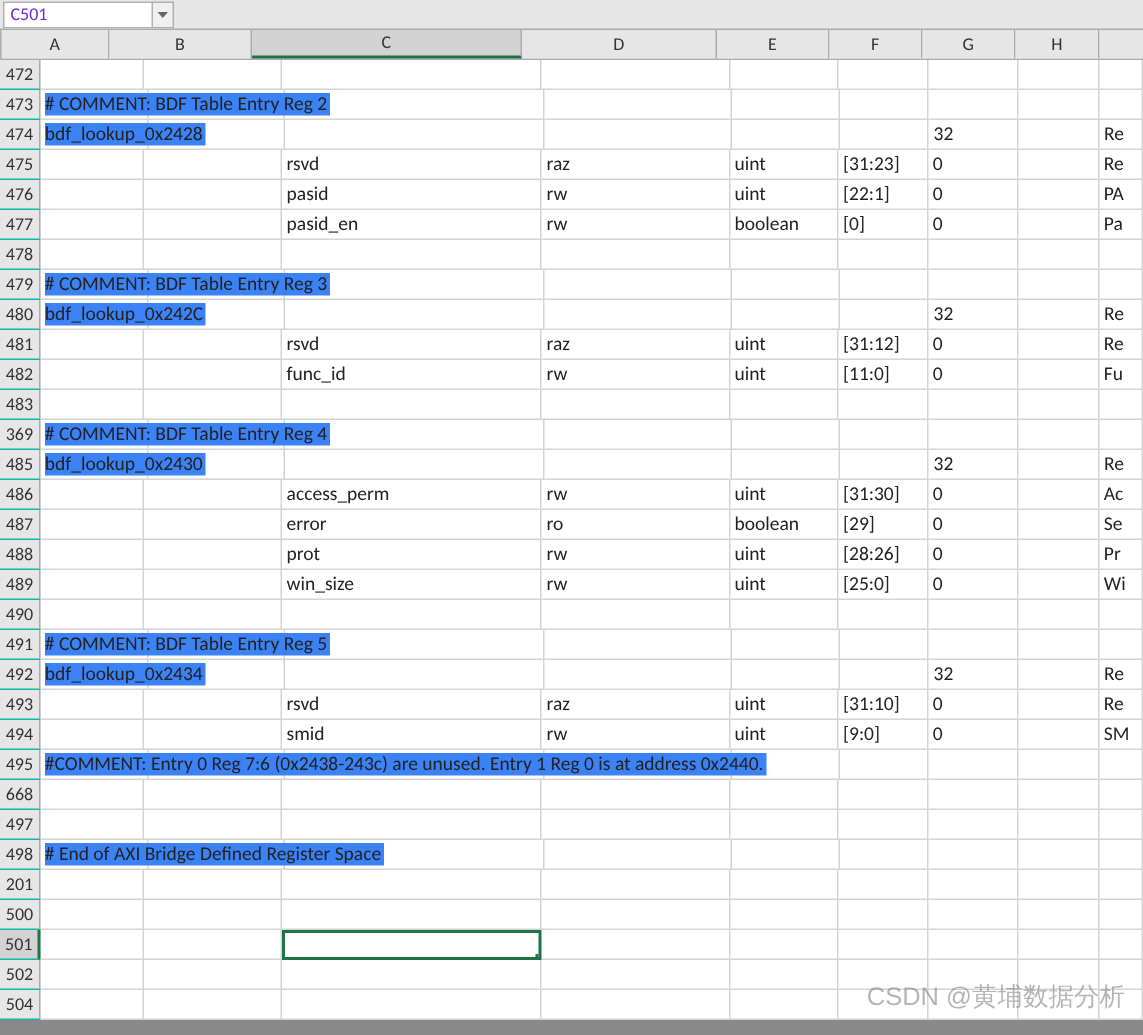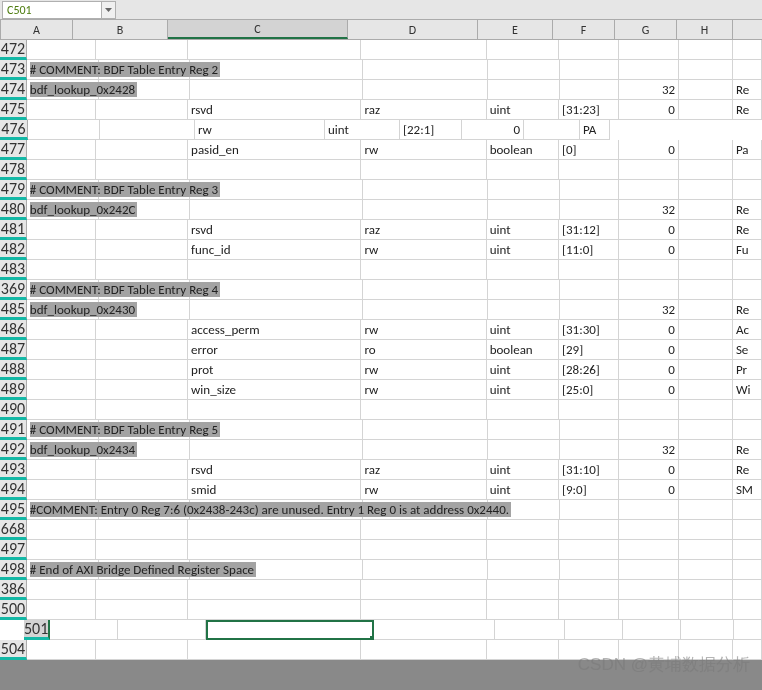--- a/index.html
+++ b/index.html
@@ -20,21 +20,21 @@
   }
   .namebox {
     width: 100px;
     height: 18px;
     background: #fff;
     border: 1px solid #b0b0b0;
     font-size: 12px;
     padding: 0 4px;
     display: flex;
     align-items: center;
-    color: #4d7c0f;
+    color: #6d28d9;
   }
   .namebox-dd {
     width: 14px;
     height: 18px;
     background: #f0f0f0;
     border: 1px solid #b0b0b0;
     border-left: none;
     display: flex;
     align-items: center;
     justify-content: center;
@@ -78,48 +78,47 @@
     border-bottom: 2px solid #217346;
   }
   .row {
     display: flex;
     height: 20px;
   }
   .row-h {
     width: 28px;
     background: #e6e6e6;
     border-right: 1px solid #ababab;
-    border-bottom: 3px solid #14b8a6;
+    border-bottom: 1px solid #14b8a6;
     display: flex;
     align-items: center;
     justify-content: center;
-    font-size: 16px;
+    font-size: 12px;
     color: #333;
   }
   .row-h.sel {
     background: #d3d3d3;
     border-right: 2px solid #217346;
-    margin-left: 24px;
   }
   .cell {
     border-right: 1px solid #d4d4d4;
     border-bottom: 1px solid #d4d4d4;
     padding: 0 3px;
     display: flex;
     align-items: center;
     overflow: hidden;
     white-space: nowrap;
     font-size: 13px;
     color: #222;
     position: relative;
   }
-  .cell.right { justify-content: flex-end; }
+  .cell.right { }
   .cell.overflow { overflow: visible; z-index: 1; }
   .cell.overflow span {
-    background: #a3a3a3;
+    background: #3b82f6;
     position: relative;
     z-index: 2;
     padding-right: 2px;
   }
   .active-cell {
     border: 2px solid #217346 !important;
     z-index: 5;
     position: relative;
   }
   .active-cell::after {
@@ -245,20 +244,23 @@
         </div>
         <div class="cell wH"></div>
         <div class="cell wI">
           <span>Re</span>
         </div>
       </div>
       <div class="row">
         <div class="row-h">476</div>
         <div class="cell wA"></div>
         <div class="cell wB"></div>
+        <div class="cell wC">
+          <span>pasid</span>
+        </div>
         <div class="cell wD">
           <span>rw</span>
         </div>
         <div class="cell wE">
           <span>uint</span>
         </div>
         <div class="cell wF">
           <span>[22:1]</span>
         </div>
         <div class="cell wG right">
@@ -663,21 +665,21 @@
         <div class="cell wB"></div>
         <div class="cell wC"></div>
         <div class="cell wD"></div>
         <div class="cell wE"></div>
         <div class="cell wF"></div>
         <div class="cell wG"></div>
         <div class="cell wH"></div>
         <div class="cell wI"></div>
       </div>
       <div class="row">
-        <div class="row-h">386</div>
+        <div class="row-h">201</div>
         <div class="cell wA"></div>
         <div class="cell wB"></div>
         <div class="cell wC"></div>
         <div class="cell wD"></div>
         <div class="cell wE"></div>
         <div class="cell wF"></div>
         <div class="cell wG"></div>
         <div class="cell wH"></div>
         <div class="cell wI"></div>
       </div>
@@ -691,20 +693,32 @@
         <div class="cell wF"></div>
         <div class="cell wG"></div>
         <div class="cell wH"></div>
         <div class="cell wI"></div>
       </div>
       <div class="row">
         <div class="row-h sel">501</div>
         <div class="cell wA"></div>
         <div class="cell wB"></div>
         <div class="cell wC active-cell"></div>
+        <div class="cell wD"></div>
+        <div class="cell wE"></div>
+        <div class="cell wF"></div>
+        <div class="cell wG"></div>
+        <div class="cell wH"></div>
+        <div class="cell wI"></div>
+      </div>
+      <div class="row">
+        <div class="row-h">502</div>
+        <div class="cell wA"></div>
+        <div class="cell wB"></div>
+        <div class="cell wC"></div>
         <div class="cell wD"></div>
         <div class="cell wE"></div>
         <div class="cell wF"></div>
         <div class="cell wG"></div>
         <div class="cell wH"></div>
         <div class="cell wI"></div>
       </div>
       <div class="row">
         <div class="row-h">504</div>
         <div class="cell wA"></div>

